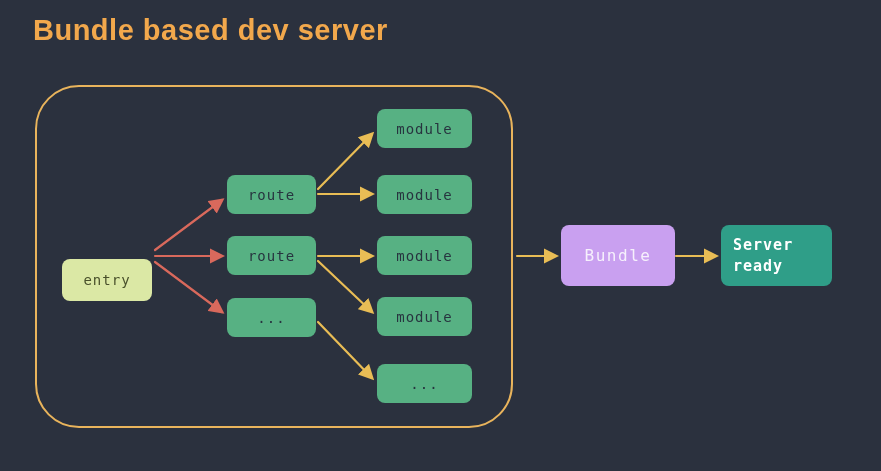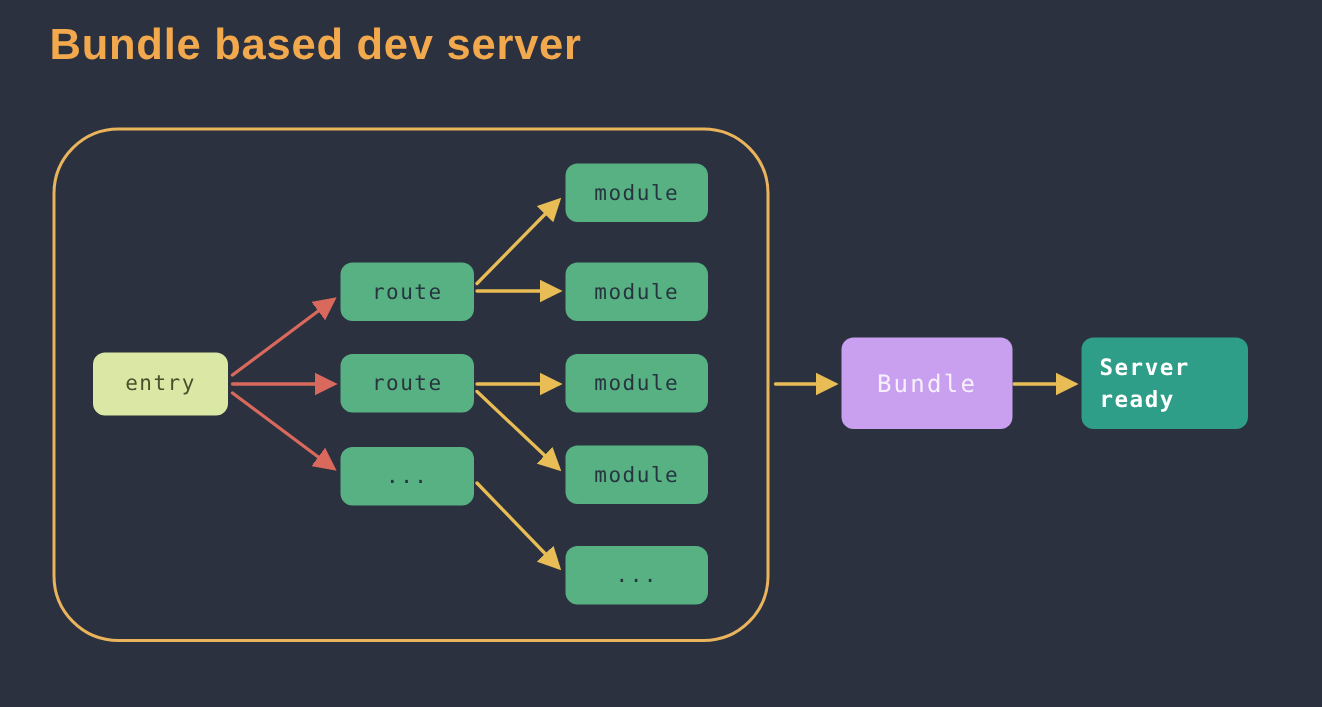--- a/index.html
+++ b/index.html
@@ -64,20 +64,21 @@
     letter-spacing: 1px;
     box-sizing: border-box;
   }
   .node.green {
     background: var(--node_bg);
     color: var(--node_text);
   }
   .node.entry {
     background: var(--entry_bg);
     color: var(--entry_text);
+    margin-top: 24px;
   }
   .node.bundle {
     background: var(--bundle_bg);
     color: var(--bundle_text);
     font-size: 16px;
     letter-spacing: 1.5px;
   }
   .node.server {
     background: var(--server_bg);
     color: var(--server_text);

